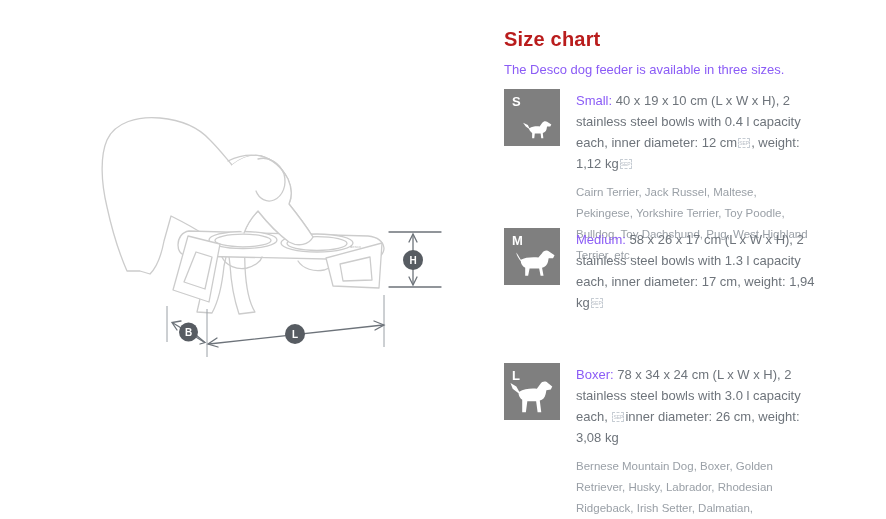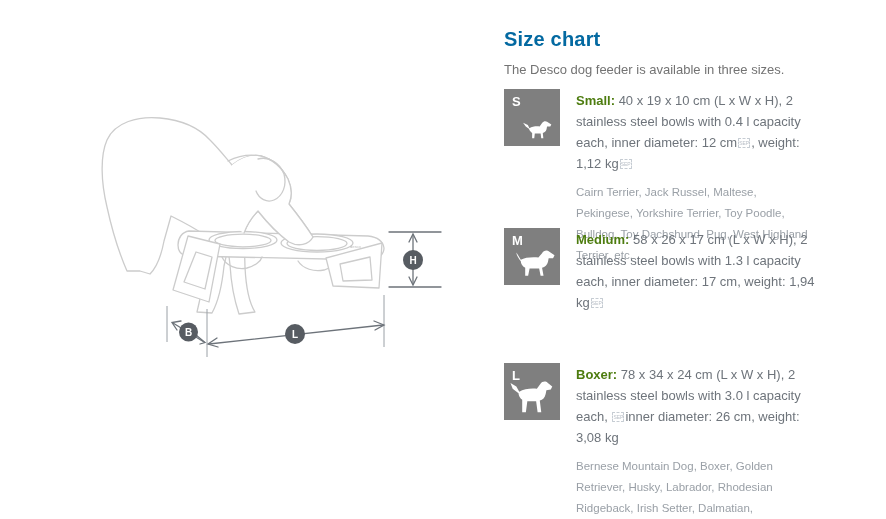--- a/index.html
+++ b/index.html
@@ -2,33 +2,33 @@
 <html><head>
 <meta charset="utf-8">
 <style>
   html,body{margin:0;padding:0;background:#ffffff;}
   .stage{position:relative;width:886px;height:519px;background:#ffffff;overflow:hidden;
          font-family:"Liberation Sans",sans-serif;}
   
   .diagram-svg{position:absolute;left:0;top:0;}
   
   .size-chart{position:absolute;left:504px;top:28px;width:330px;}
-  .sc-title{margin:0;font-size:20px;font-weight:700;color:#0369a1;letter-spacing:.2px;}
-  .sc-subtitle{margin:11px 0 0 0;font-size:13px;color:#737373;}
+  .sc-title{margin:0;font-size:20px;font-weight:700;color:#b91c1c;letter-spacing:.2px;}
+  .sc-subtitle{margin:11px 0 0 0;font-size:13px;color:#8b5cf6;}
   .size-section{position:absolute;left:504px;width:330px;}
   .sec-s{top:89px;} .sec-m{top:228px;} .sec-l{top:363px;}
   .badge{position:absolute;left:0;top:0;width:56px;height:57px;background:#7f7f7f;}
   .badge-letter{position:absolute;left:8px;top:5px;font-size:13px;font-weight:700;color:#ffffff;}
   .badge-dog{position:absolute;}
   .badge-dog.s{right:6px;bottom:5px;width:32px;}
   .badge-dog.m{right:4px;bottom:5px;width:44px;}
   .badge-dog.l{left:5px;bottom:3px;width:44px;}
   .sec-text{position:absolute;left:72px;top:1px;width:240px;}
   .desc{font-size:13px;line-height:21px;color:#6e747b;}
-  .desc .bold{font-weight:700;color:#4d7c0f;}
+  .desc .bold{font-weight:400;color:#8b5cf6;}
   .breeds{margin-top:8px;font-size:11.5px;line-height:21px;color:#9aa0a7;}
   .sep-box{display:inline-block;width:10px;height:8px;border:1px dashed #c6ccd3;border-radius:1px;
            font-size:5px;line-height:8px;text-align:center;color:#b9bfc7;vertical-align:-1px;
            margin:0 1px;overflow:hidden;letter-spacing:0;}
 </style>
 </head>
 <body>
 
 <div class="stage">
 

